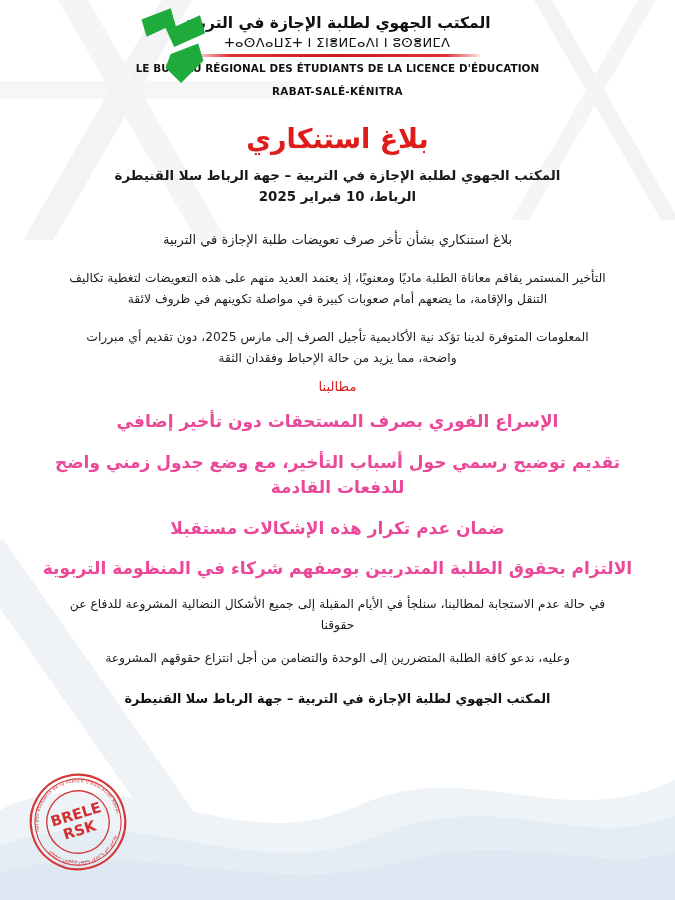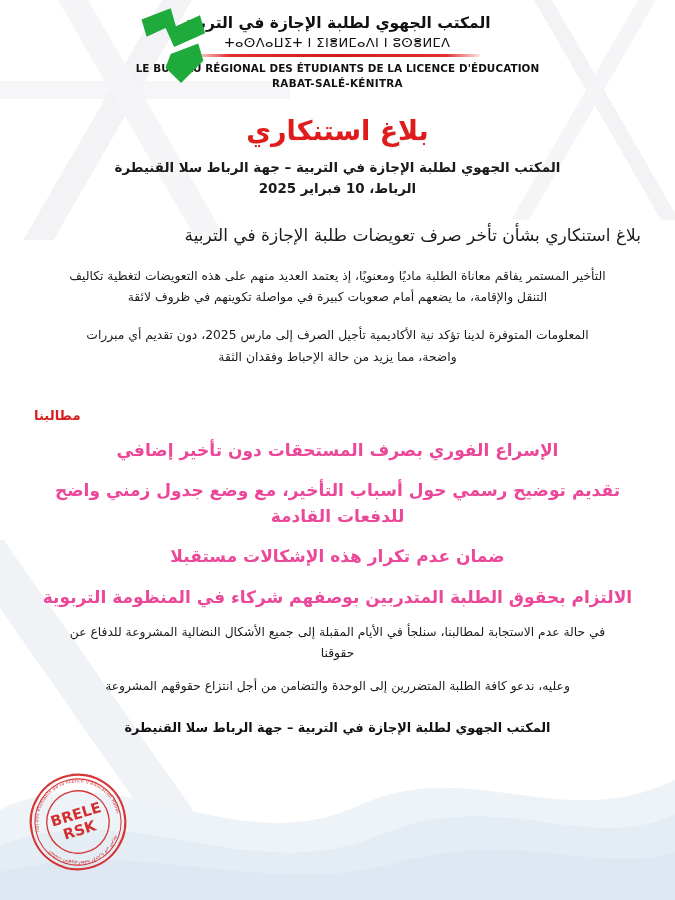--- a/index.html
+++ b/index.html
@@ -56,51 +56,51 @@
   .red-rule{
     height:3px;width:285px;margin:4px auto 5px;
     background:linear-gradient(90deg,#fbe3e3 0%,#e03030 12%,#cf1d1d 50%,#e03030 88%,#fbe3e3 100%);
     border-radius:2px;
   }
   .org-fr{
     font-size:10.4px;font-weight:bold;color:#111;letter-spacing:.1px;
     white-space:nowrap;direction:ltr;
   }
   .org-city{
-    font-size:10.4px;font-weight:bold;color:#111;margin-top:3px;letter-spacing:.3px;
+    font-size:10.4px;font-weight:bold;color:#111;margin-top:11px;letter-spacing:.3px;
     direction:ltr;
   }
   .chevrons{
     position:absolute;left:92px;top:4px;width:86px;height:86px;
   }
 
   
   .doc-title{
     text-align:center;color:#e01b1b;font-weight:bold;
     font-size:27px;margin-top:26px;letter-spacing:0;
     text-shadow:0 1px 0 rgba(0,0,0,.06);
   }
   .subtitle{
     text-align:center;font-size:13.4px;font-weight:600;color:#1a1a1a;
     margin-top:12px;line-height:1.55;
   }
   .subtitle .line2{display:block;}
 
   
   .intro{
-    font-size:17px;color:#1b1b1b;margin-top:22px;
+    text-align:center;font-size:13px;color:#1b1b1b;margin-top:22px;
     line-height:1.6;
   }
   p.para{
     text-align:center;font-size:12.3px;line-height:1.72;color:#1b1b1b;
     margin:17px 34px 0;
   }
   .demands-title{
-    text-align:left;color:#d81f1f;font-weight:bold;font-size:13.2px;
-    margin-top:40px;
+    text-align:center;color:#d81f1f;font-weight:normal;font-size:13.2px;
+    margin-top:10px;
   }
   .demand{
     text-align:center;font-weight:bold;font-size:17px;color:#ec4899;
     margin-top:15px;line-height:1.5;
   }
   .closing{
     text-align:center;font-size:12.3px;line-height:1.72;color:#1b1b1b;
     margin:12px 30px 0;
   }
   .signature{

